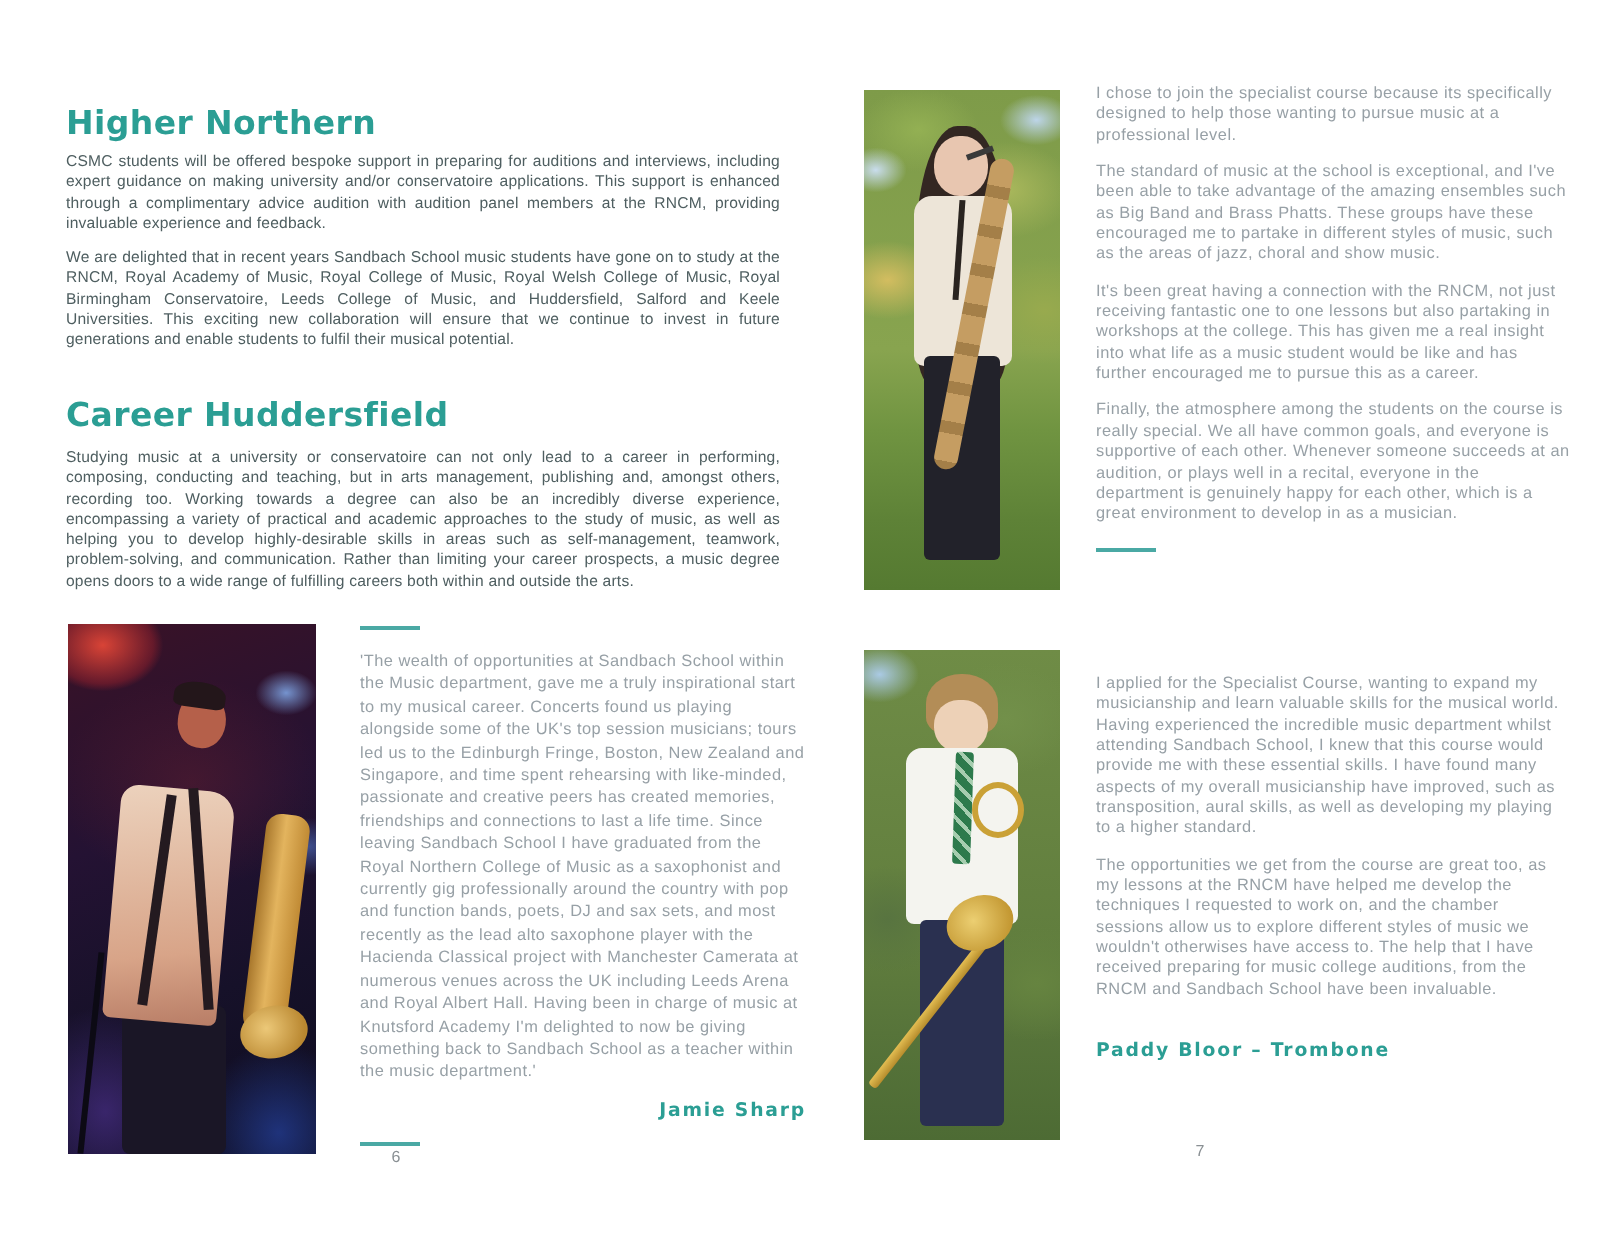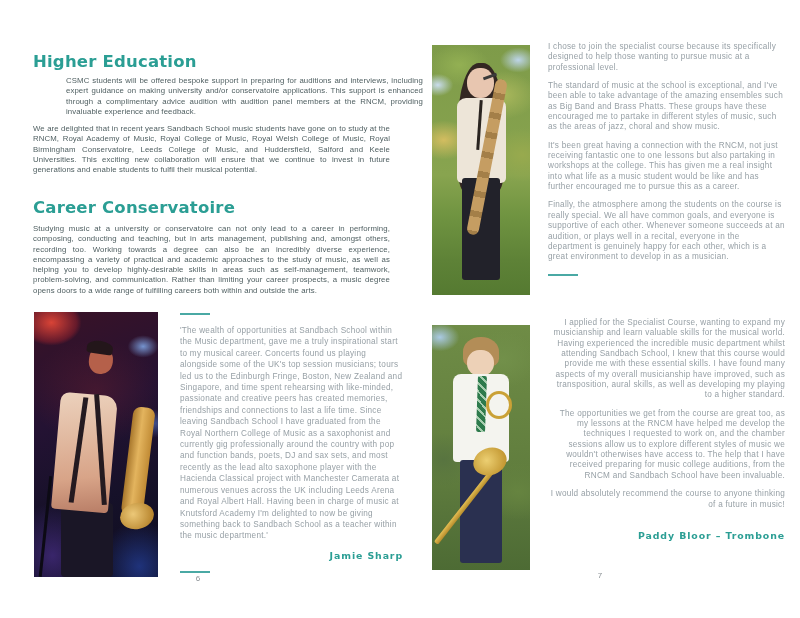--- a/index.html
+++ b/index.html
@@ -107,27 +107,27 @@
   .t-loop{left:55%;top:27%;width:20px;height:22px;border:3px solid #caa136;
     border-radius:50%;background:rgba(0,0,0,0);}
 </style>
 </head>
 <body>
 
 <div>
 
   <div>
 
-    <h2 class="sec-heading abs" style="left:33px;top:52px;">Higher Education</h2>
+    <h2 class="sec-heading abs" style="left:33px;top:52px;">Higher Northern</h2>
 
-    <p class="body-par abs" style="left:33px;top:76px;width:357px;margin-left:33px;">CSMC students will be offered bespoke support in preparing for auditions and interviews, including expert guidance on making university and/or conservatoire applications. This support is enhanced through a complimentary advice audition with audition panel members at the RNCM, providing invaluable experience and feedback.</p>
+    <p class="body-par abs" style="left:33px;top:76px;width:357px;">CSMC students will be offered bespoke support in preparing for auditions and interviews, including expert guidance on making university and/or conservatoire applications. This support is enhanced through a complimentary advice audition with audition panel members at the RNCM, providing invaluable experience and feedback.</p>
 
     <p class="body-par abs" style="left:33px;top:124px;width:357px;">We are delighted that in recent years Sandbach School music students have gone on to study at the RNCM, Royal Academy of Music, Royal College of Music, Royal Welsh College of Music, Royal Birmingham Conservatoire, Leeds College of Music, and Huddersfield, Salford and Keele Universities. This exciting new collaboration will ensure that we continue to invest in future generations and enable students to fulfil their musical potential.</p>
 
-    <h2 class="sec-heading abs" style="left:33px;top:198px;">Career Conservatoire</h2>
+    <h2 class="sec-heading abs" style="left:33px;top:198px;">Career Huddersfield</h2>
 
     <p class="body-par abs" style="left:33px;top:224px;width:357px;">Studying music at a university or conservatoire can not only lead to a career in performing, composing, conducting and teaching, but in arts management, publishing and, amongst others, recording too. Working towards a degree can also be an incredibly diverse experience, encompassing a variety of practical and academic approaches to the study of music, as well as helping you to develop highly-desirable skills in areas such as self-management, teamwork, problem-solving, and communication. Rather than limiting your career prospects, a music degree opens doors to a wide range of fulfilling careers both within and outside the arts.</p>
 
     <div class="photo photo-sax">
       <div class="sax-mic"></div>
       <div class="sax-body-lower"></div>
       <div class="sax-shirt"></div>
       <div class="sax-strap1"></div>
       <div class="sax-strap2"></div>
       <div class="sax-head"></div>
@@ -170,23 +170,22 @@
       <div class="t-hair"></div>
       <div class="t-face"></div>
       <div class="t-shirt"></div>
       <div class="t-tie"></div>
       <div class="t-trousers"></div>
       <div class="t-slide"></div>
       <div class="t-loop"></div>
       <div class="t-bell"></div>
     </div>
 
-    <div class="abs" style="left:548px;top:318px;width:237px;text-align:right;">
+    <div class="abs" style="left:548px;top:337px;width:237px;">
       <p class="quote-par tight">I applied for the Specialist Course, wanting to expand my musicianship and learn valuable skills for the musical world. Having experienced the incredible music department whilst attending Sandbach School, I knew that this course would provide me with these essential skills. I have found many aspects of my overall musicianship have improved, such as transposition, aural skills, as well as developing my playing to a higher standard.</p>
       <p class="quote-par tight">The opportunities we get from the course are great too, as my lessons at the RNCM have helped me develop the techniques I requested to work on, and the chamber sessions allow us to explore different styles of music we wouldn't otherwises have access to. The help that I have received preparing for music college auditions, from the RNCM and Sandbach School have been invaluable.</p>
-      <p class="quote-par tight">I would absolutely recommend the course to anyone thinking of a future in music!</p>
       <div class="t-name" style="margin-top:20px;">Paddy Bloor – Trombone</div>
     </div>
 
     <div class="page-num abs" style="left:430px;top:571px;width:340px;">7</div>
   </div>
 
 </div>
 
 </body></html>

